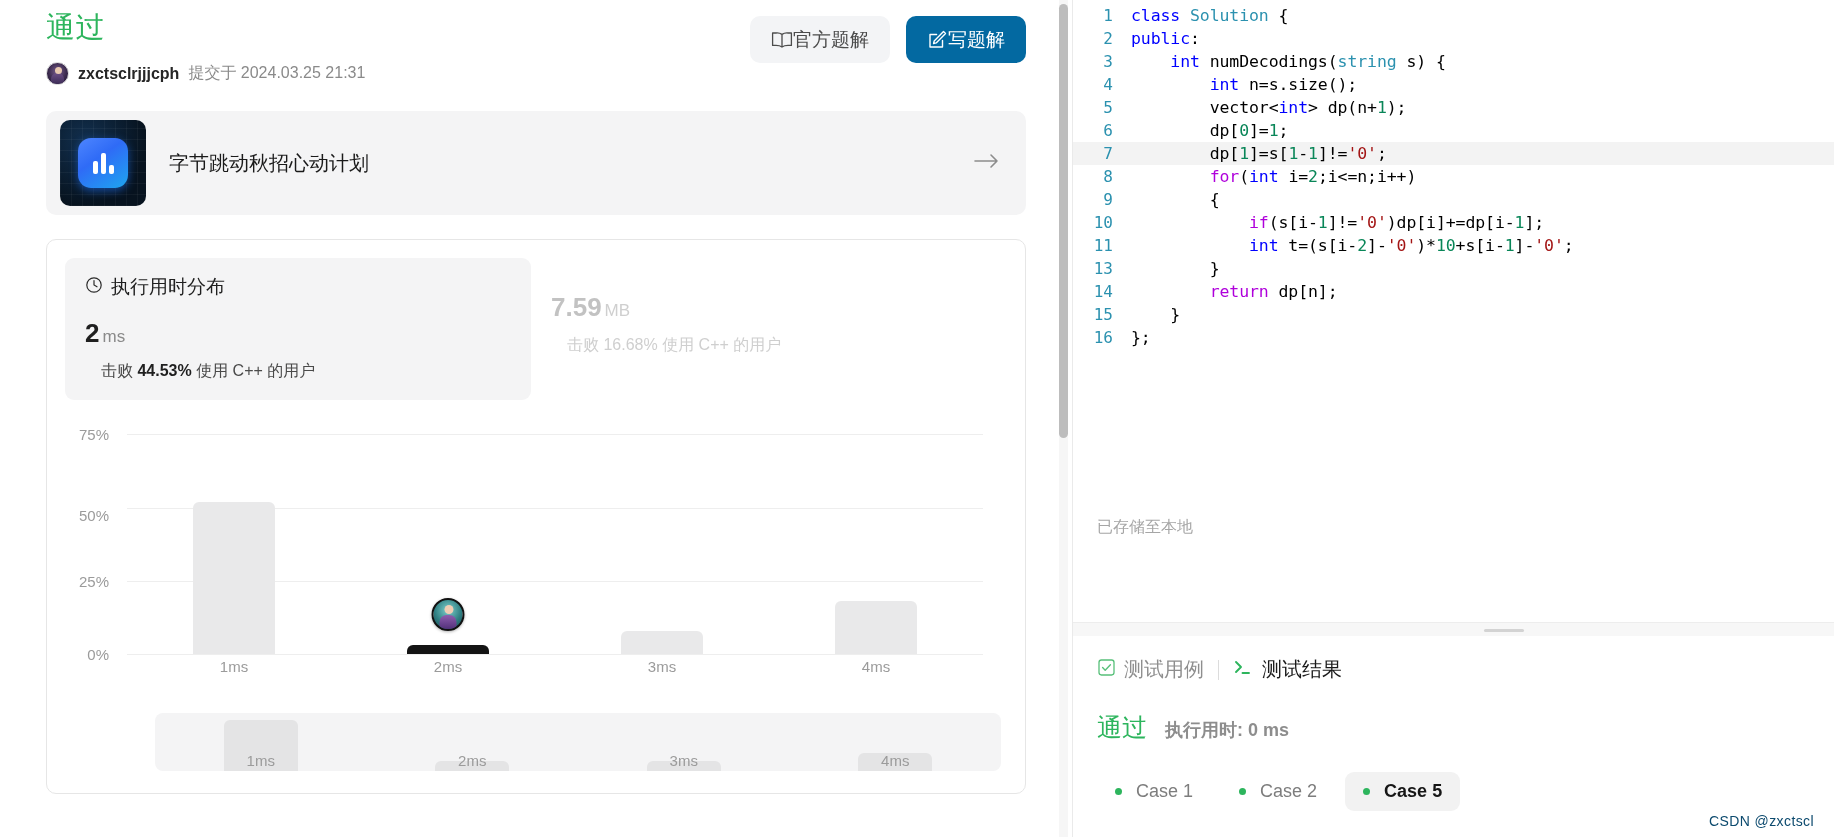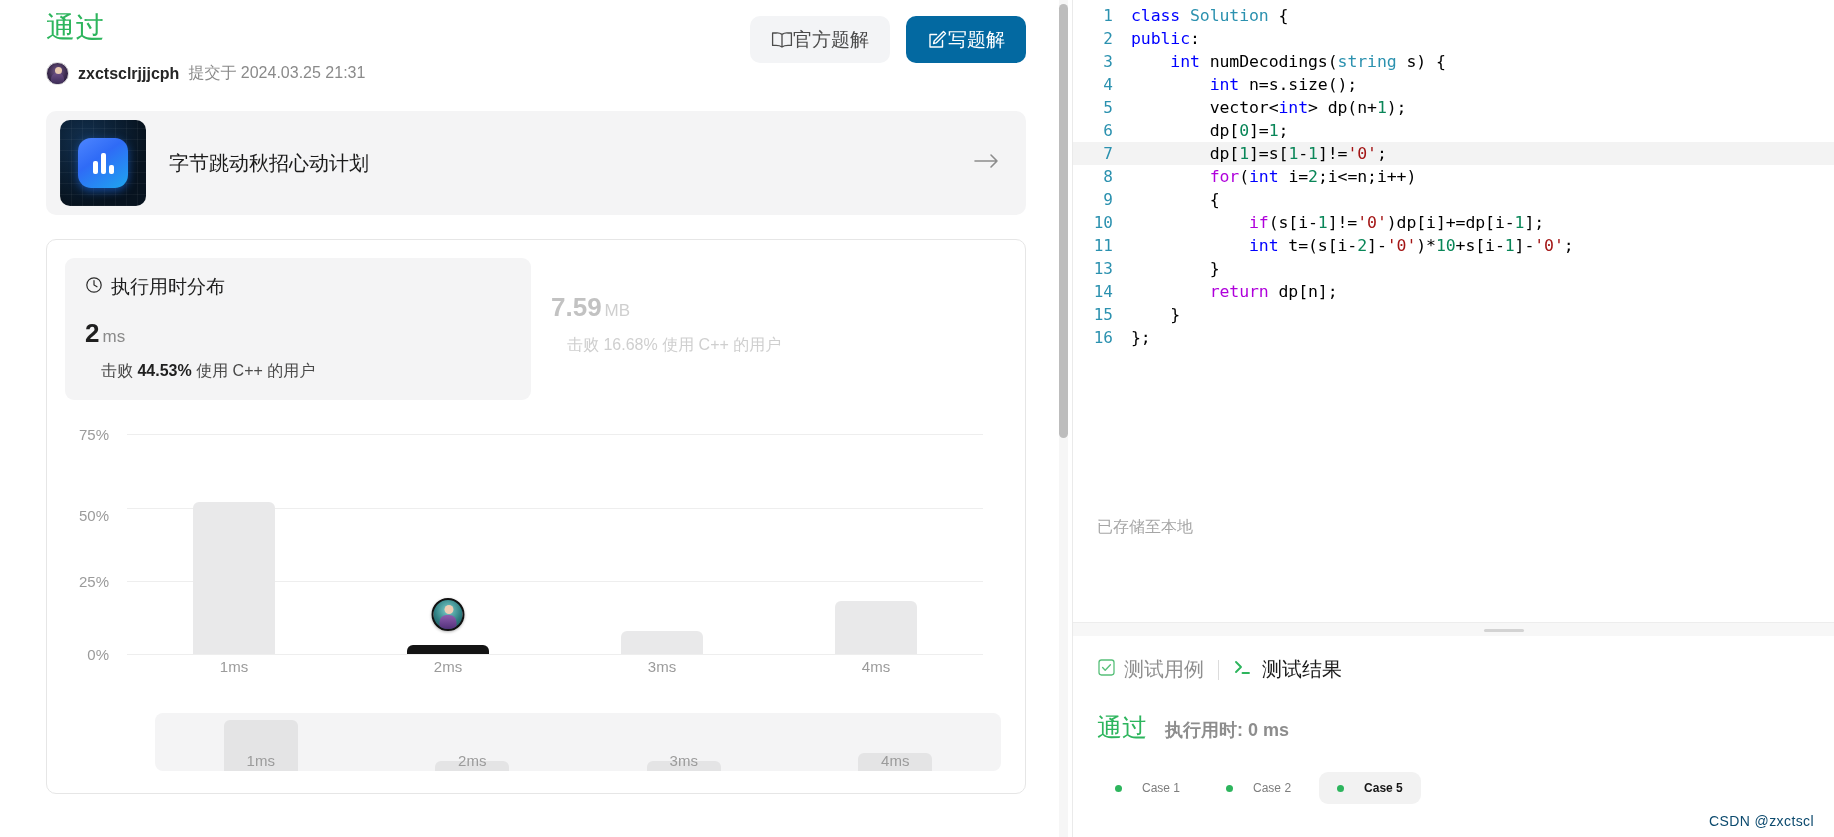--- a/index.html
+++ b/index.html
@@ -242,22 +242,22 @@
   .res-tab { display:flex; align-items:center; gap:8px; font-size: 20px; cursor: pointer; }
   .res-tab.inactive { color: #8e8e8e; }
   .res-tab.active { color: #1a1a1a; }
   .tab-sep { width: 1px; height: 20px; background: #dcdcdc; }
   .res-body { margin-top: 28px; }
   .res-status-row { display: flex; align-items: baseline; gap: 18px; }
   .res-status { font-size: 25px; color: #2db55d; font-weight: 500; }
   .res-runtime { font-size: 18px; color: #8d8d8d; font-weight: bold; }
   .case-row { display: flex; align-items: center; gap: 10px; margin-top: 28px; }
   .case-chip {
-    display: inline-flex; align-items: center; gap: 20px;
-    padding: 9px 18px; border-radius: 9px; font-size: 12px;
+    display: inline-flex; align-items: center; gap: 14px;
+    padding: 9px 18px; border-radius: 9px; font-size: 18px;
     color: #7d7d7d; cursor: pointer;
   }
   .case-chip.active { background: #f2f2f2; color: #161616; font-weight: 700; }
   .dot { width: 7px; height: 7px; border-radius: 50%; background: #2db55d; display:inline-block; }
 
   .watermark {
     position: absolute; right: 20px; bottom: 8px;
     font-size: 14px; color: #0c4a6e; letter-spacing: .4px;
   }
 </style>

